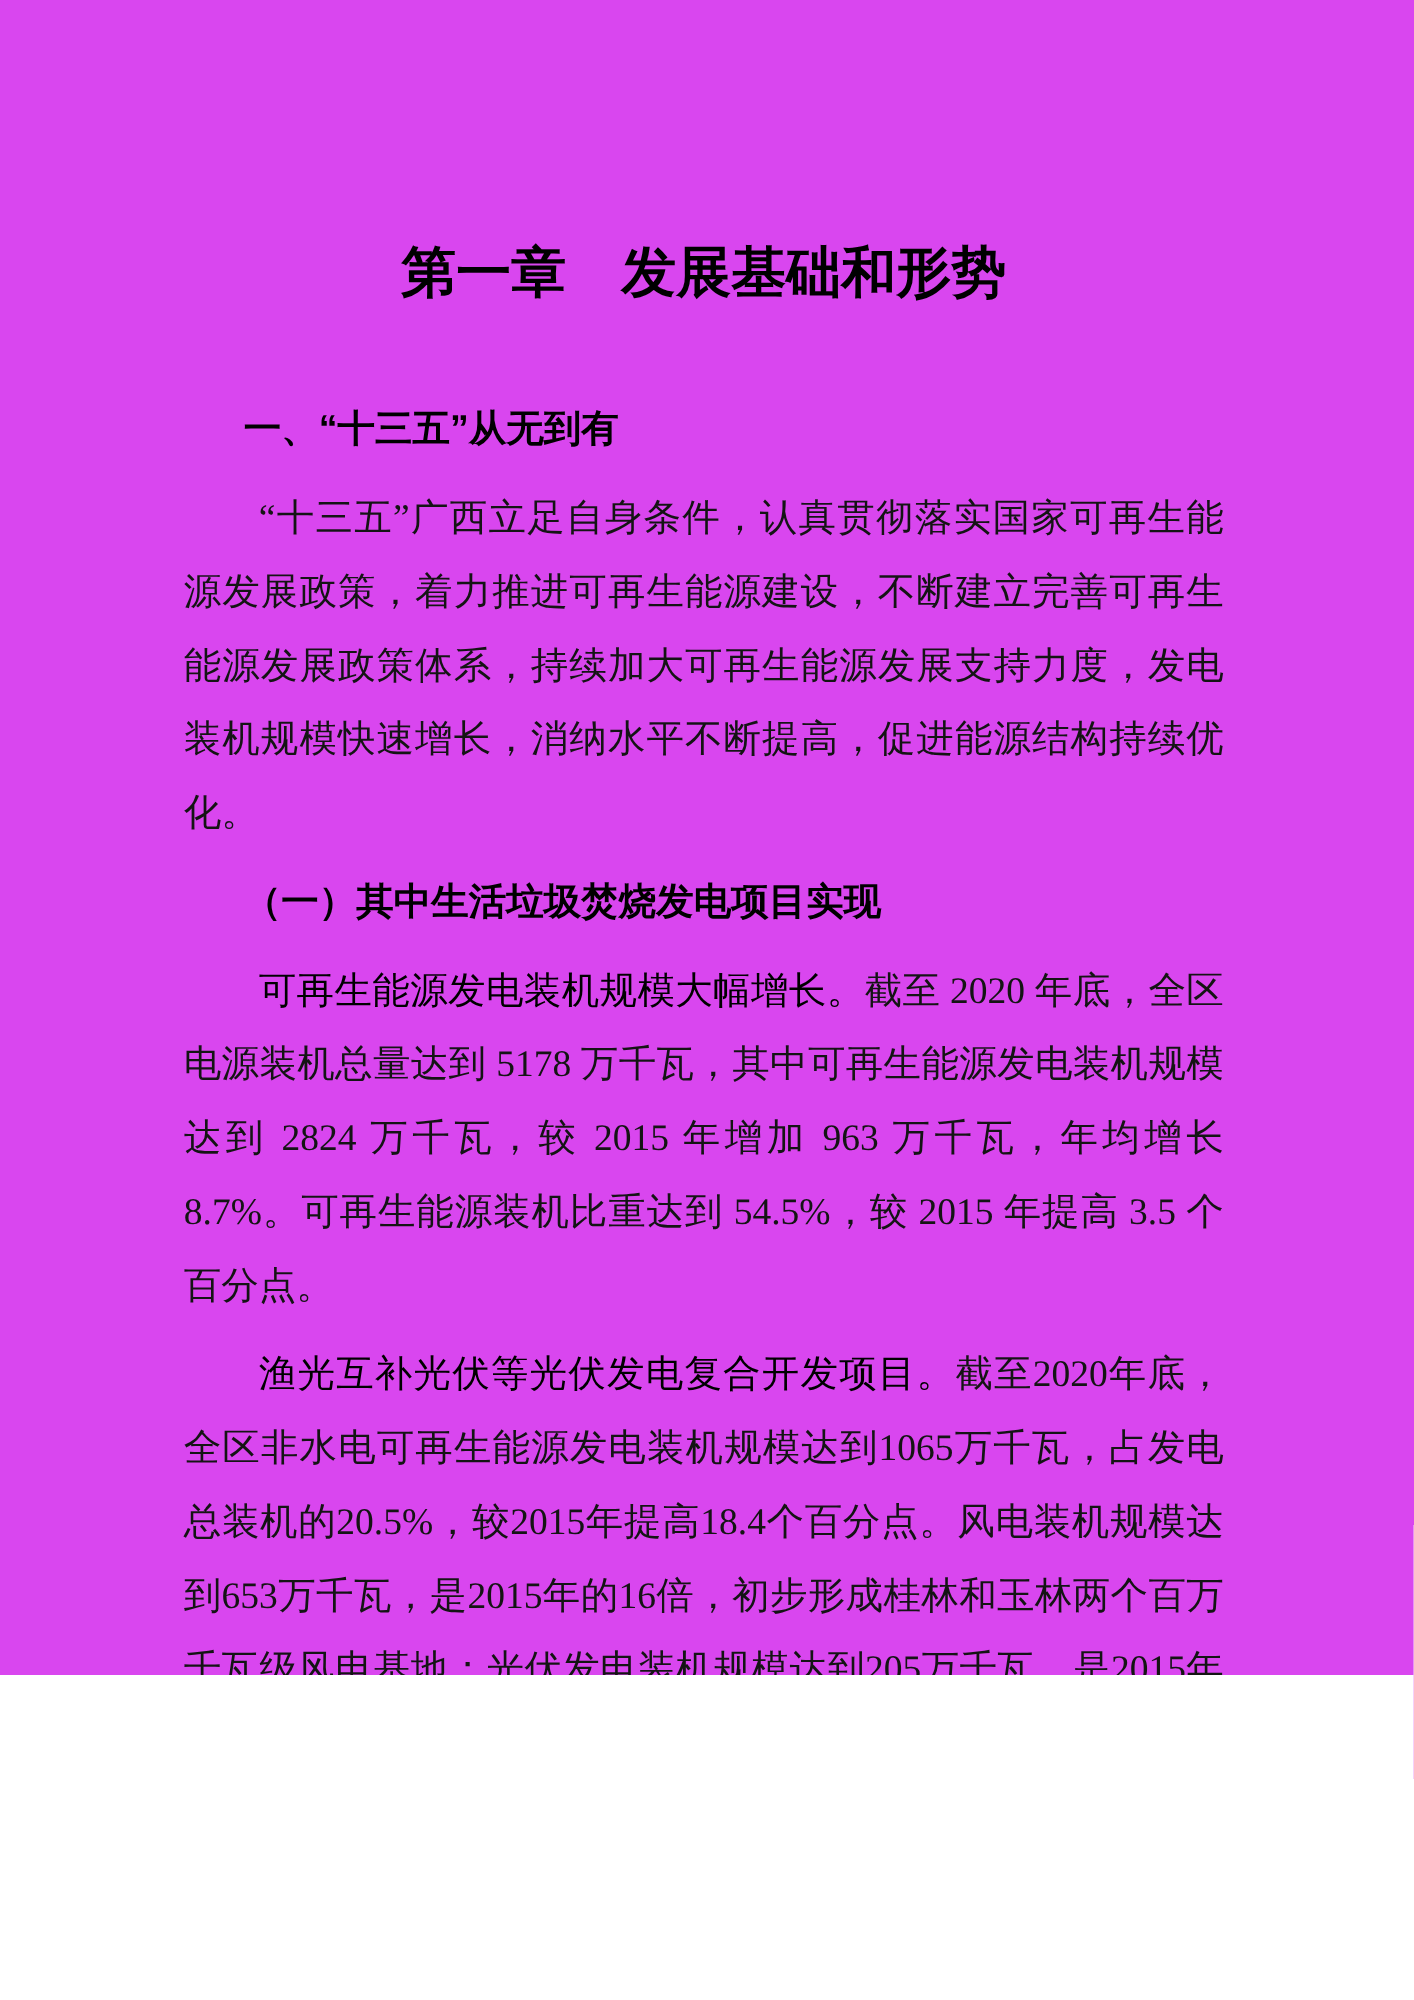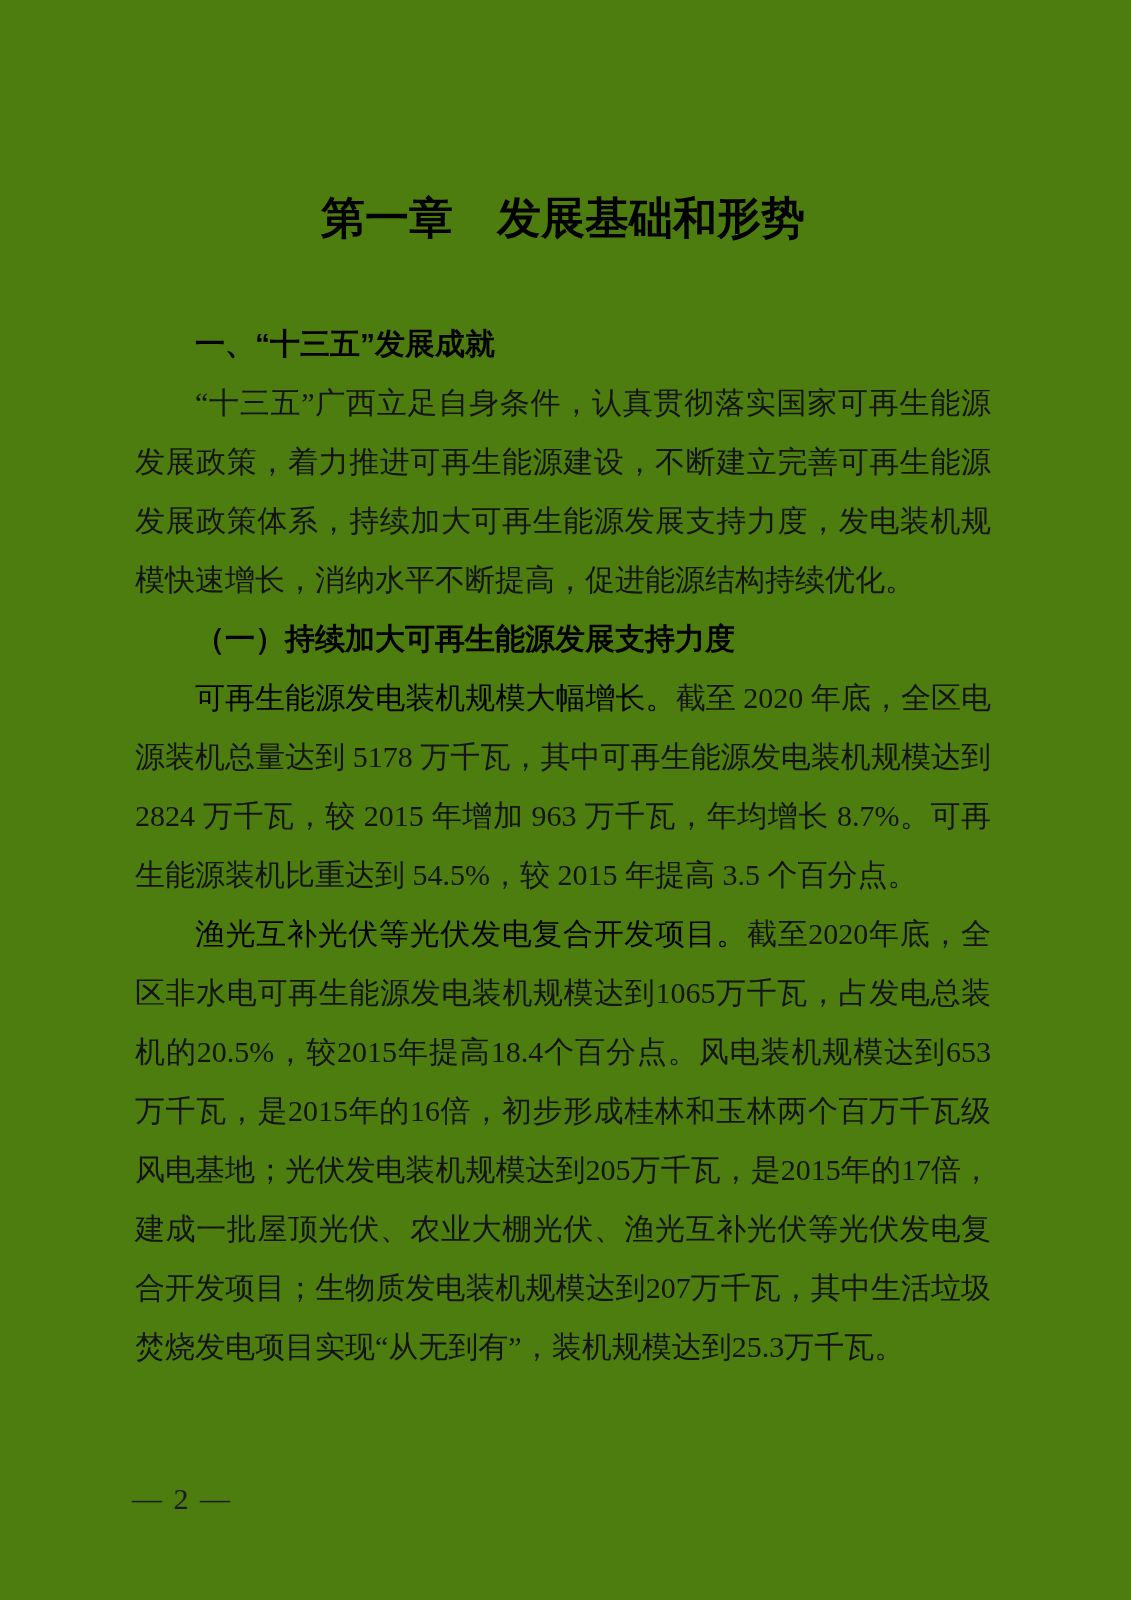--- a/index.html
+++ b/index.html
@@ -3,22 +3,22 @@
 <meta charset="utf-8">
 <style>
   html, body {
     margin: 0;
     padding: 0;
     background: #ffffff;
   }
   .page {
     position: relative;
     width: 1131px;
-    height: 1600px;
-    background: #4d7c0f;
+    height: 1340px;
+    background: #d946ef;
     color: #111111;
     font-family: "Liberation Serif", "DejaVu Serif", serif;
     overflow: hidden;
   }
   .content {
     position: absolute;
     left: 135px;
     top: 186px;
     width: 856px;
   }
@@ -44,21 +44,21 @@
   .subsection-heading {
     margin: 0;
     font-size: 30px;
     line-height: 59px;
     font-weight: bold;
     color: #000000;
     text-indent: 2em;
     font-family: "Liberation Sans", "DejaVu Sans", sans-serif;
   }
   .body-para {
-    margin: 0;
+    margin: 12px;
     font-size: 30px;
     line-height: 59px;
     text-indent: 2em;
     text-align: justify;
     color: #141414;
     font-family: "Liberation Serif", "DejaVu Serif", serif;
   }
   .lead-bold {
     font-weight: normal;
     color: #000000;
@@ -76,25 +76,25 @@
   }
 </style>
 </head>
 <body>
 
 <div class="page">
   <div class="content">
 
     <h1 class="chapter-title">第一章　发展基础和形势</h1>
 
-    <h2 class="section-heading">一、“十三五”发展成就</h2>
+    <h2 class="section-heading">一、“十三五”从无到有</h2>
 
     <p class="body-para">“十三五”广西立足自身条件，认真贯彻落实国家可再生能源发展政策，着力推进可再生能源建设，不断建立完善可再生能源发展政策体系，持续加大可再生能源发展支持力度，发电装机规模快速增长，消纳水平不断提高，促进能源结构持续优化。</p>
 
-    <h3 class="subsection-heading">（一）持续加大可再生能源发展支持力度</h3>
+    <h3 class="subsection-heading">（一）其中生活垃圾焚烧发电项目实现</h3>
 
     <p class="body-para"><span class="lead-bold">可再生能源发电装机规模大幅增长。</span><span>截至 2020 年底，全区电源装机总量达到 5178 万千瓦，其中可再生能源发电装机规模达到 2824 万千瓦，较 2015 年增加 963 万千瓦，年均增长 8.7%。可再生能源装机比重达到 54.5%，较 2015 年提高 3.5 个百分点。</span></p>
 
     <p class="body-para"><span class="lead-bold">渔光互补光伏等光伏发电复合开发项目。</span><span>截至2020年底，全区非水电可再生能源发电装机规模达到1065万千瓦，占发电总装机的20.5%，较2015年提高18.4个百分点。风电装机规模达到653万千瓦，是2015年的16倍，初步形成桂林和玉林两个百万千瓦级风电基地；光伏发电装机规模达到205万千瓦，是2015年的17倍，建成一批屋顶光伏、农业大棚光伏、渔光互补光伏等光伏发电复合开发项目；生物质发电装机规模达到207万千瓦，其中生活垃圾焚烧发电项目实现“从无到有”，装机规模达到25.3万千瓦。</span></p>
 
   </div>
 
   <div class="page-footer">— 2 —</div>
 </div>
 

